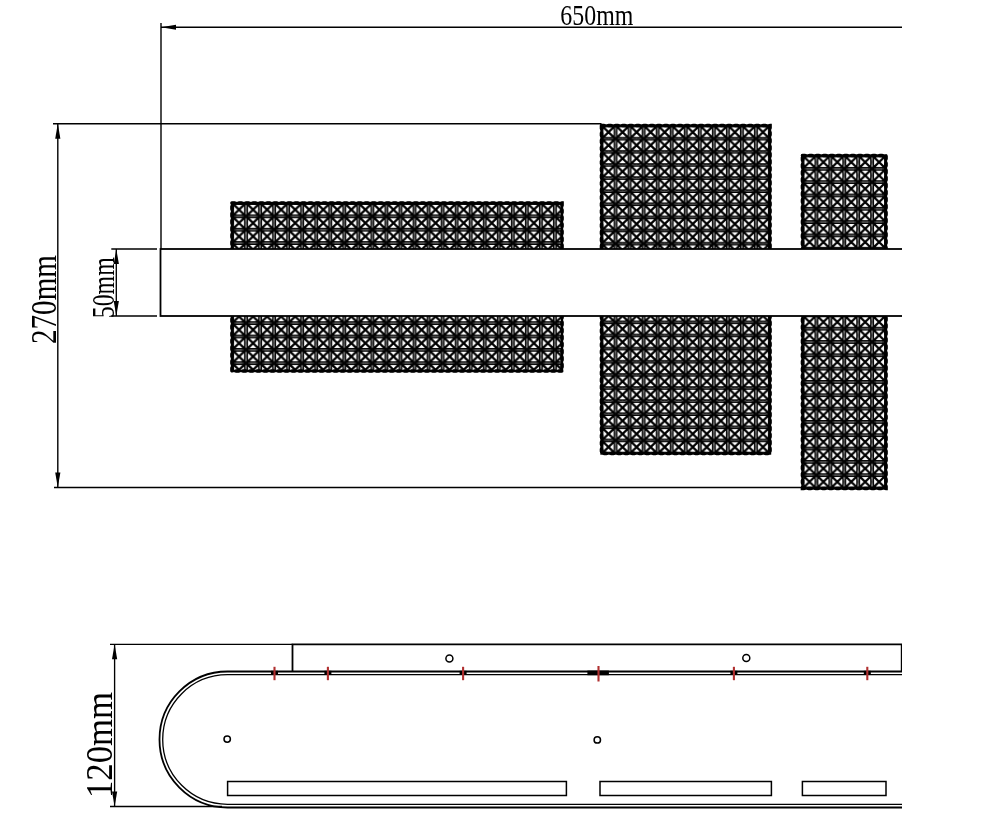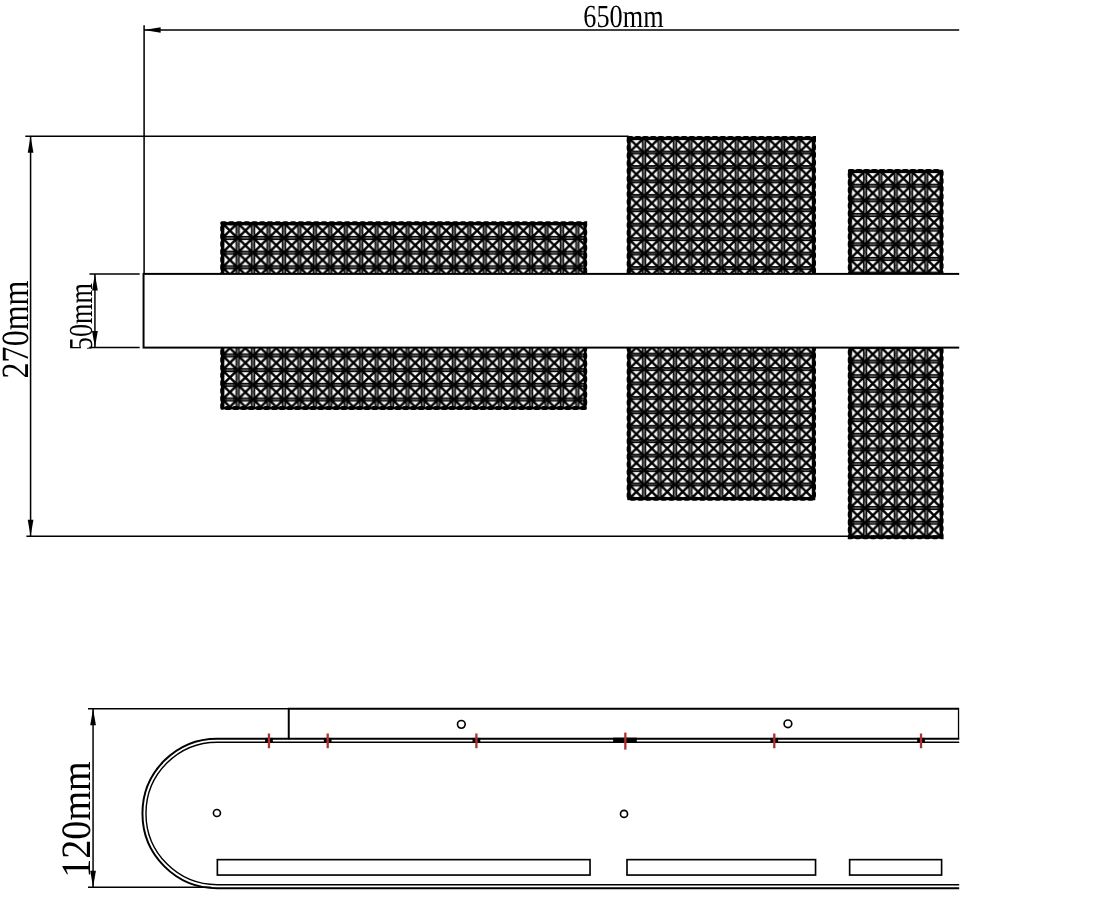--- a/index.html
+++ b/index.html
@@ -1,16 +1,16 @@
 <!DOCTYPE html>
 <html><head>
 <meta charset="utf-8">
 <style>
   html,body{margin:0;padding:0;background:#ffffff;}
-  #page{width:872px;height:816px;position:relative;background:#ffffff;overflow:hidden;}
+  #page{width:872px;height:816px;position:relative;background:#ffffff;overflow:hidden;padding-left:30px;}
   svg text{font-family:"Liberation Serif", serif;fill:#000;}
 </style>
 </head>
 <body>
 <div id="page">
 <svg width="1008" height="816" viewBox="0 0 1008 816" xmlns="http://www.w3.org/2000/svg">
 <defs>
   <g id="cellg">
     <rect x="0" y="0" width="14.04" height="13.35" fill="#fff"></rect>
     <rect x="0" y="0" width="14.04" height="0.8" fill="#000"></rect>

